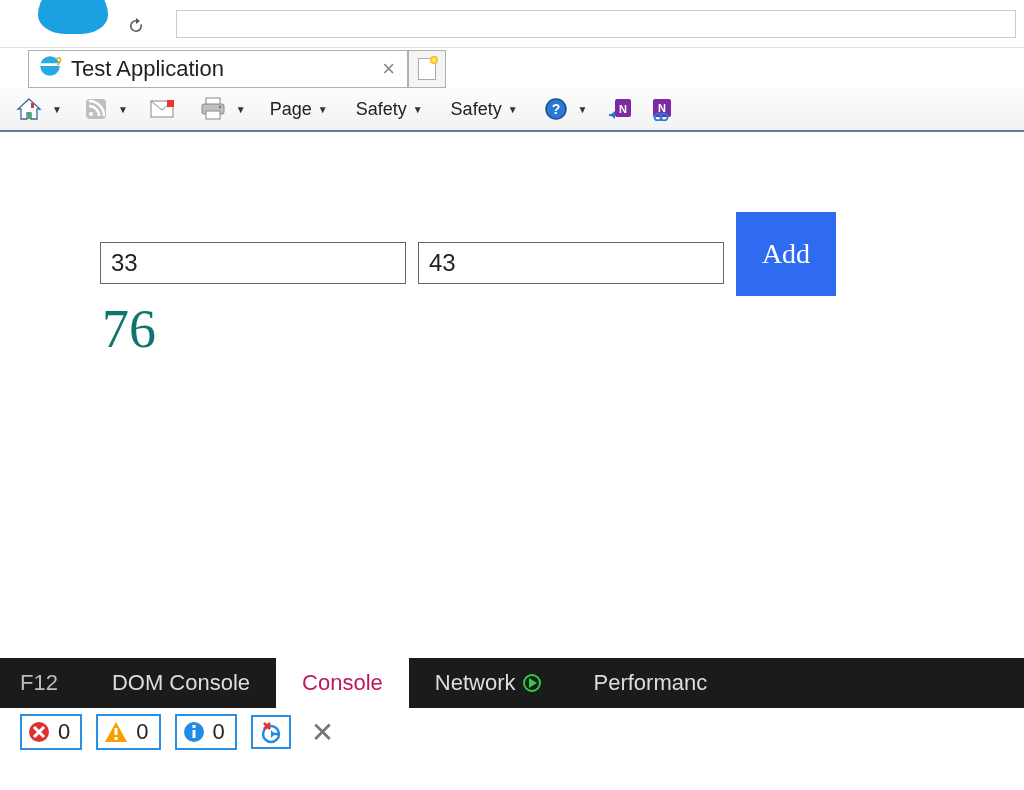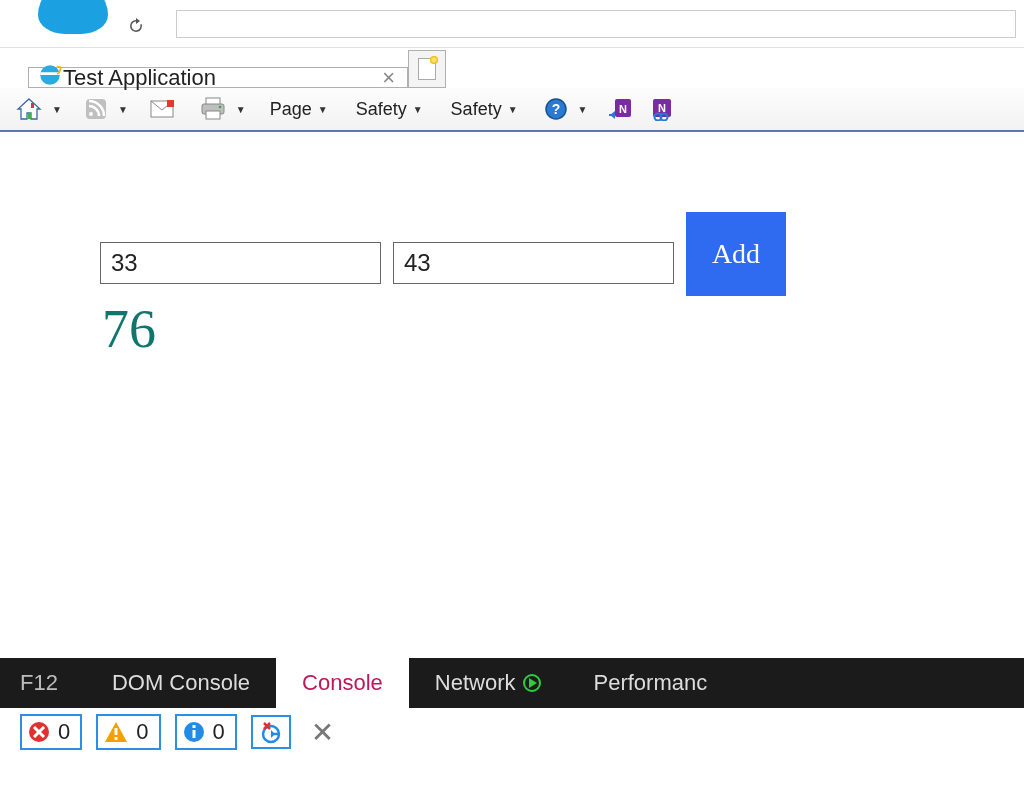--- a/index.html
+++ b/index.html
@@ -53,28 +53,28 @@
 
     
     .tab-strip {
       height: 40px;
       display: flex;
       align-items: flex-end;
       padding-left: 28px;
       background: #fff;
     }
     .tab {
-      height: 21px;
+      height: 38px;
       min-width: 380px;
       border: 1px solid #b0b0b0;
       background: #fff;
       display: flex;
       align-items: center;
       padding: 0 8px;
-      gap: 0;
+      gap: 8px;
       font-size: 22px;
       color: #222;
     }
     .tab .tab-close {
       margin-left: auto;
       color: #888;
       font-size: 22px;
       line-height: 1;
       padding: 0 4px;
     }
@@ -144,21 +144,21 @@
       padding: 110px 100px 0 100px;
       position: relative;
       height: 520px;
     }
     .input-row {
       display: flex;
       align-items: flex-start;
       gap: 12px;
     }
     .text-input {
-      width: 281px;
+      width: 306px;
       height: 42px;
       border: 1px solid #666;
       font-size: 24px;
       padding: 4px 10px;
       font-family: inherit;
       color: #222;
     }
     .add-button {
       width: 100px;
       height: 84px;

